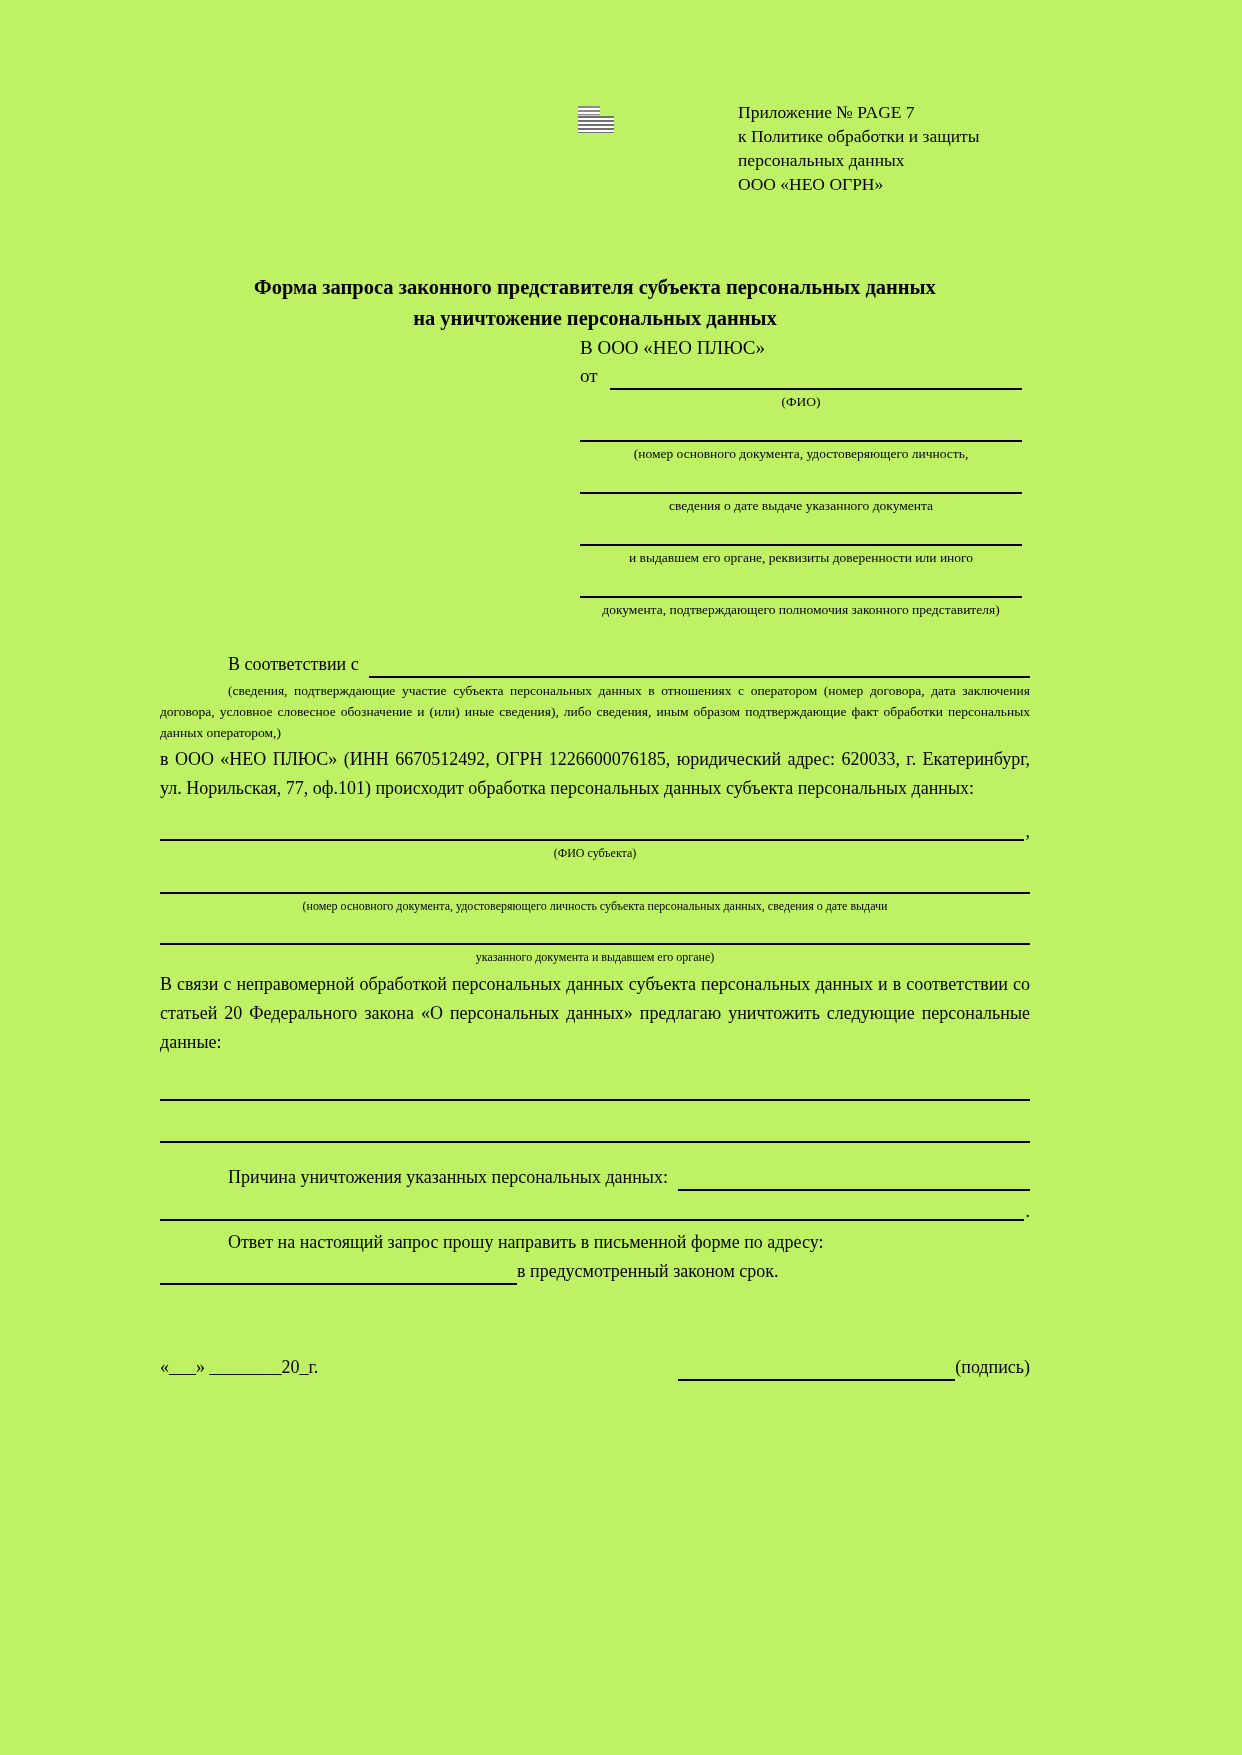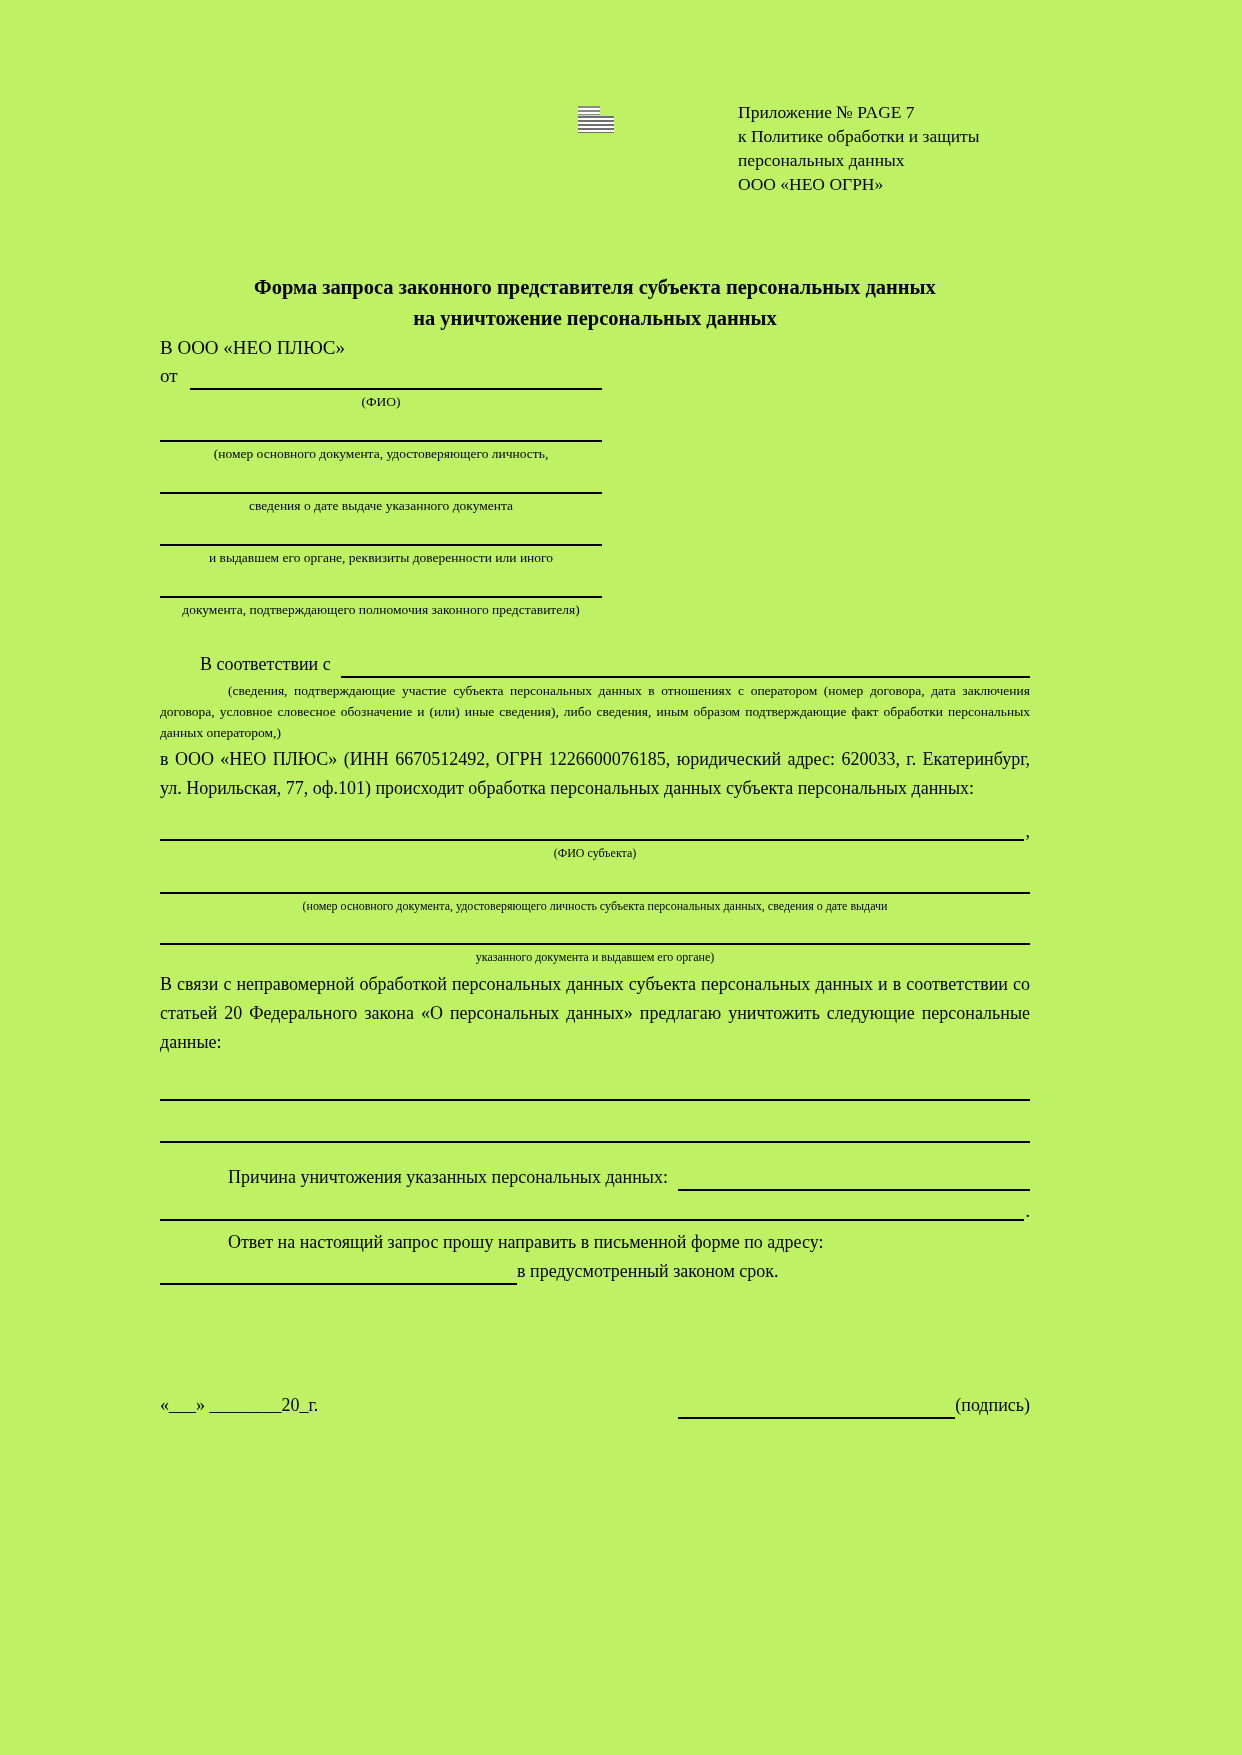--- a/index.html
+++ b/index.html
@@ -14,45 +14,45 @@
   .header-row { display:flex; align-items:flex-start; }
   .doc-icon { margin-left:418px; margin-top:6px; width:38px; }
   .doc-icon .s1 { width:22px; height:9px;
     background:repeating-linear-gradient(to bottom,#8a8a8a 0 2px,#ffffff 2px 4px); }
   .doc-icon .s2 { width:36px; height:17px; margin-top:1px;
     background:repeating-linear-gradient(to bottom,#6f6f6f 0 2px,#ffffff 2px 4px); }
   .header-text { margin-left:122px; font-size:17.5px; line-height:24px; white-space:nowrap; }
   
   .title { margin-top:76px; text-align:center; font-weight:bold; font-size:20.5px; line-height:31px; }
   
-  .addressee { width:442px; }
+  .addressee { width:442px; margin-left:420px; }
   .to-line { font-size:19px; line-height:28px; }
   .from-row { display:flex; align-items:flex-end; height:28px; font-size:19px; }
   .from-row .prefix { padding-right:12px; }
   .fill { flex:1 1 auto; border-bottom:2px solid #000; }
   .caption { font-size:13.5px; line-height:17px; text-align:center; margin-top:3px; }
   .fld { margin-top:12px; }
   .fld .rule { height:18px; border-bottom:2px solid #000; }
   
   .body { margin-top:30px; }
   .accordance { display:flex; align-items:flex-end; height:30px; }
-  .accordance .prefix { margin-left:40px; padding-right:10px; white-space:nowrap; }
+  .accordance .prefix { margin-left:68px; padding-right:10px; white-space:nowrap; }
   .fine-print { font-size:13.5px; line-height:21px; text-align:justify; text-indent:68px; margin-top:2px; }
   .para { text-align:justify; line-height:29px; margin-top:2px; }
   .line-suffix { display:flex; align-items:flex-end; margin-top:18px; height:20px; line-height:20px; }
   .line-suffix .suffix { padding-left:2px; }
   .wide-caption { font-size:12px; line-height:17px; text-align:center; margin-top:4px; }
   .blank { border-bottom:2px solid #000; height:16px; }
   .reason-row { display:flex; align-items:flex-end; height:30px; margin-top:18px; }
   .reason-row .prefix { margin-left:68px; padding-right:10px; white-space:nowrap; }
   .reply-line1 { margin-top:6px; text-indent:68px; line-height:30px; }
   .reply-row { display:flex; align-items:flex-end; height:28px; }
   .reply-row .fill2 { width:357px; border-bottom:2px solid #000; }
   
-  .footer-row { display:flex; align-items:flex-end; justify-content:space-between; margin-top:104px; height:30px; }
+  .footer-row { display:flex; align-items:flex-end; justify-content:space-between; margin-top:66px; height:30px; }
   .sig-group { display:flex; align-items:flex-end;justify-content:center; }
   .sig-group .sig-fill { width:277px; border-bottom:2px solid #000; height:20px; }
 </style>
 </head>
 <body>
 
 <div class="page">
 
   <div class="header-row">
     <div class="doc-icon">

